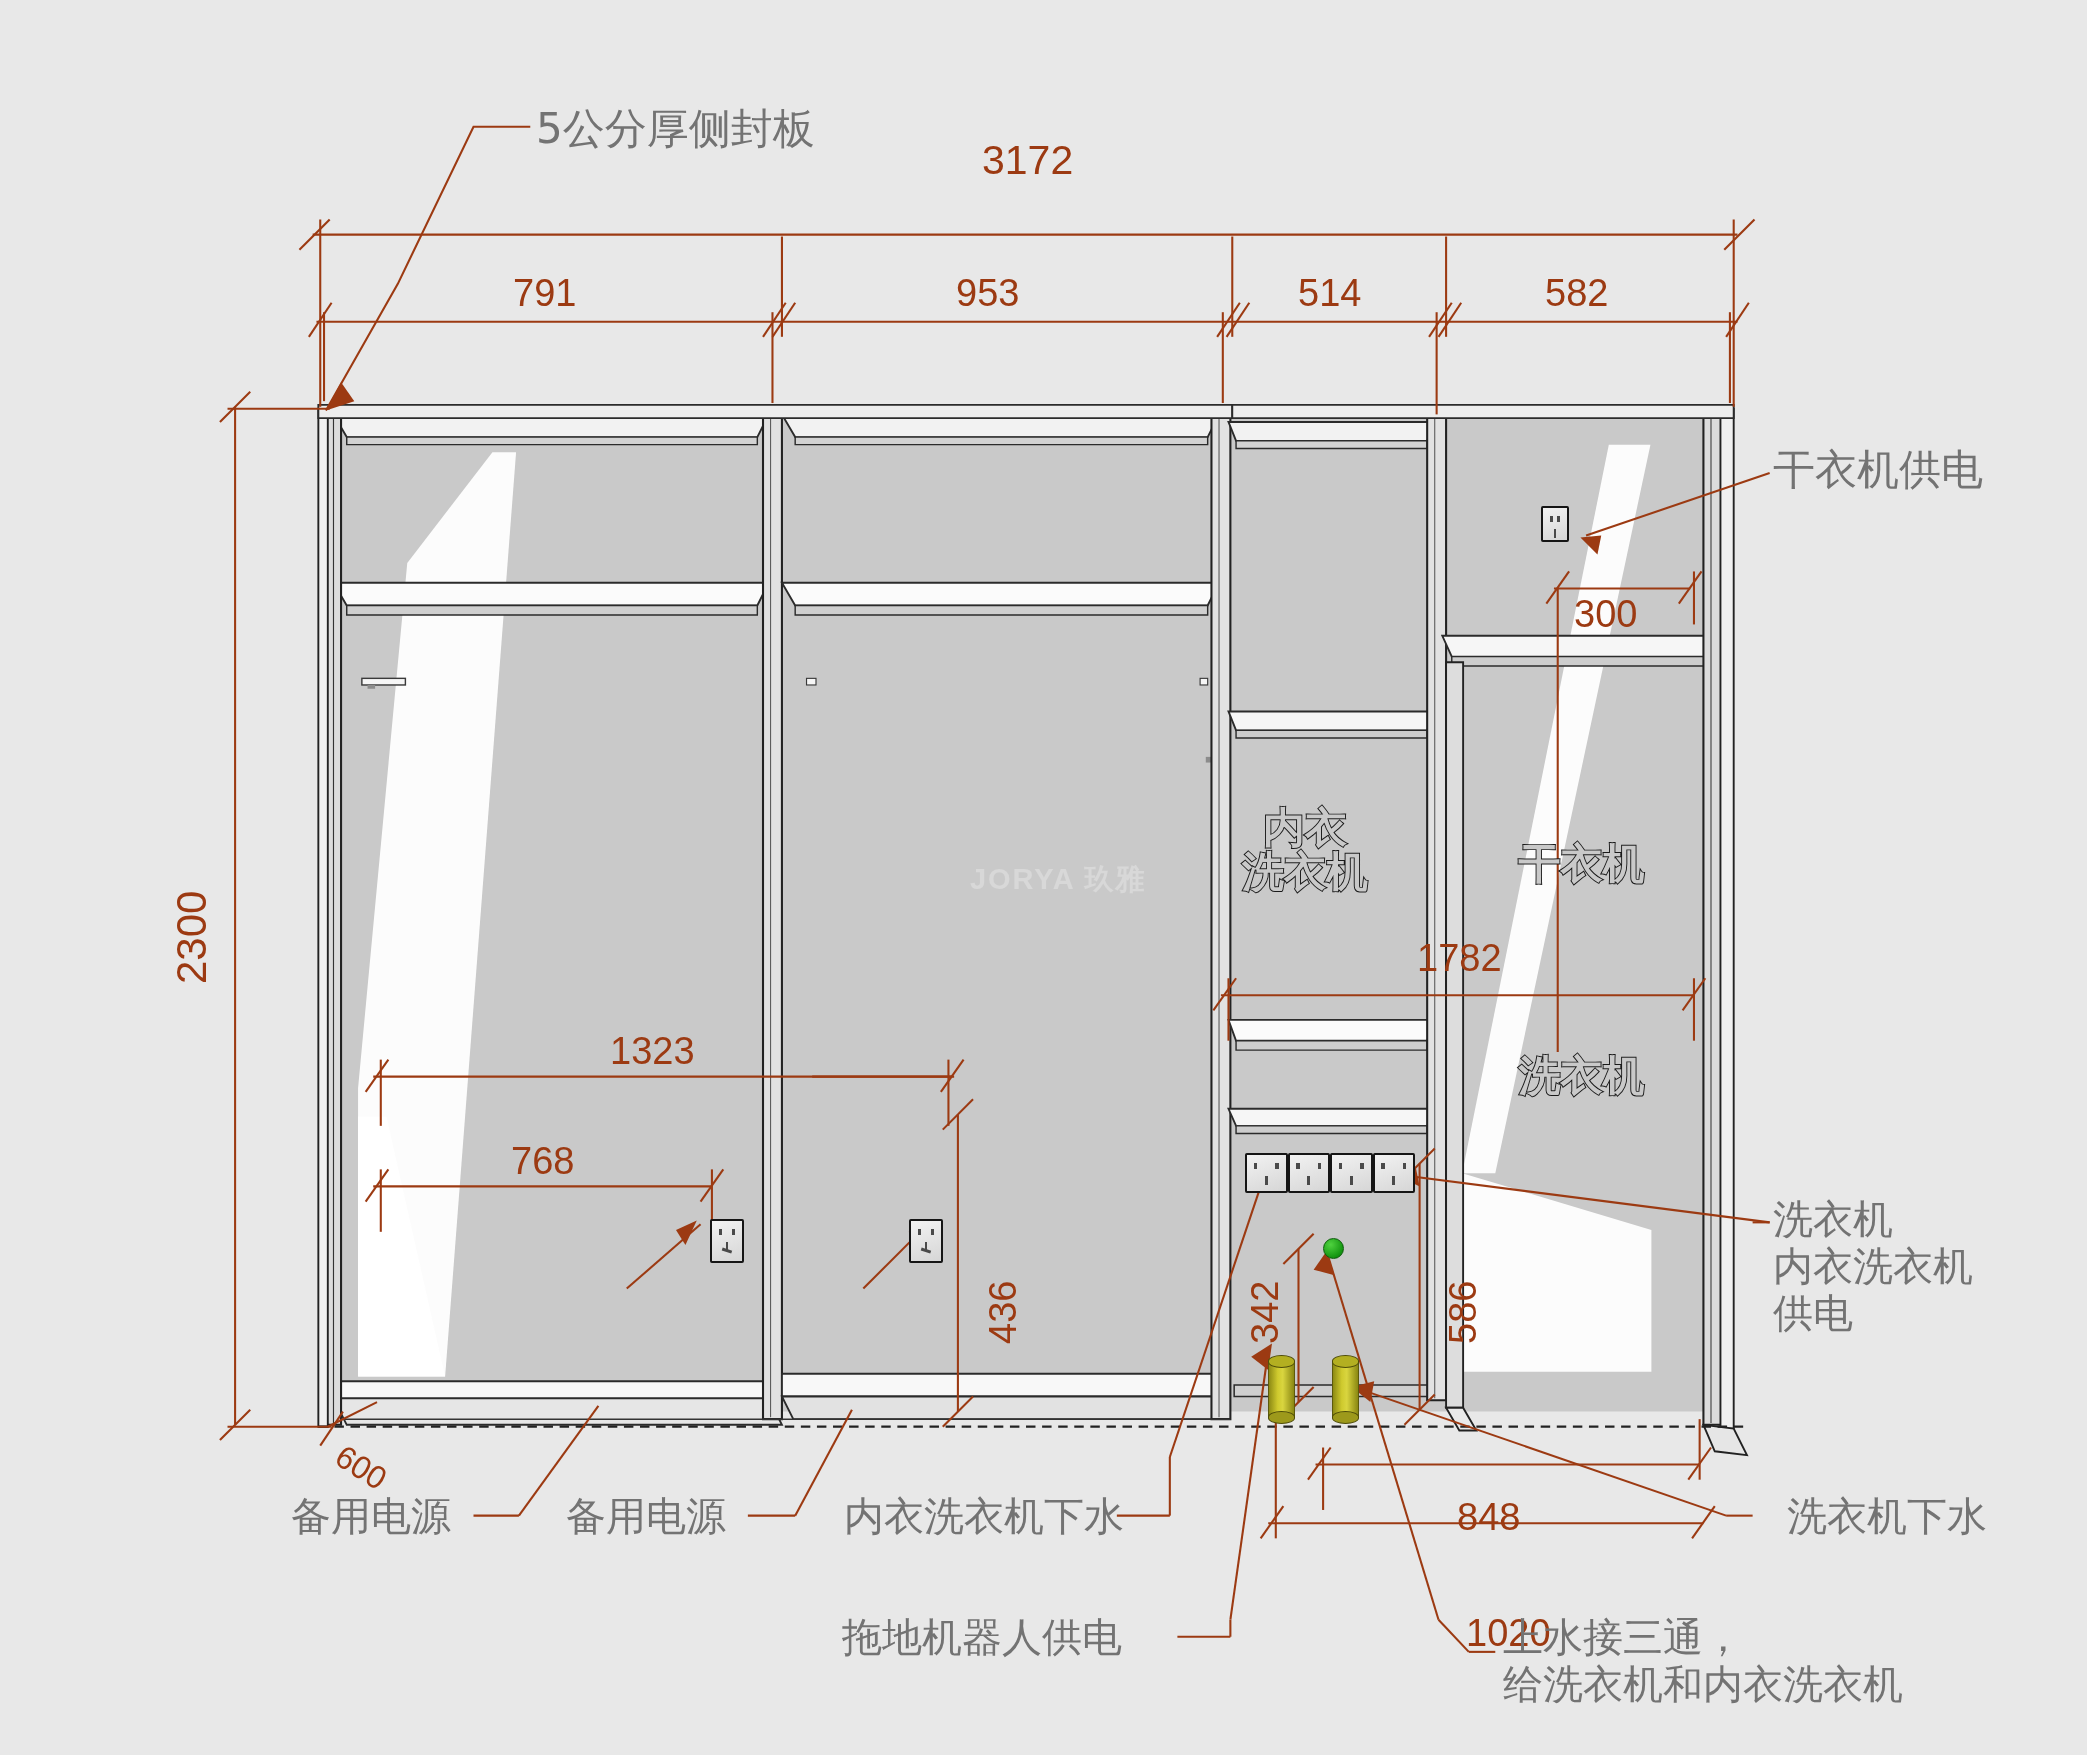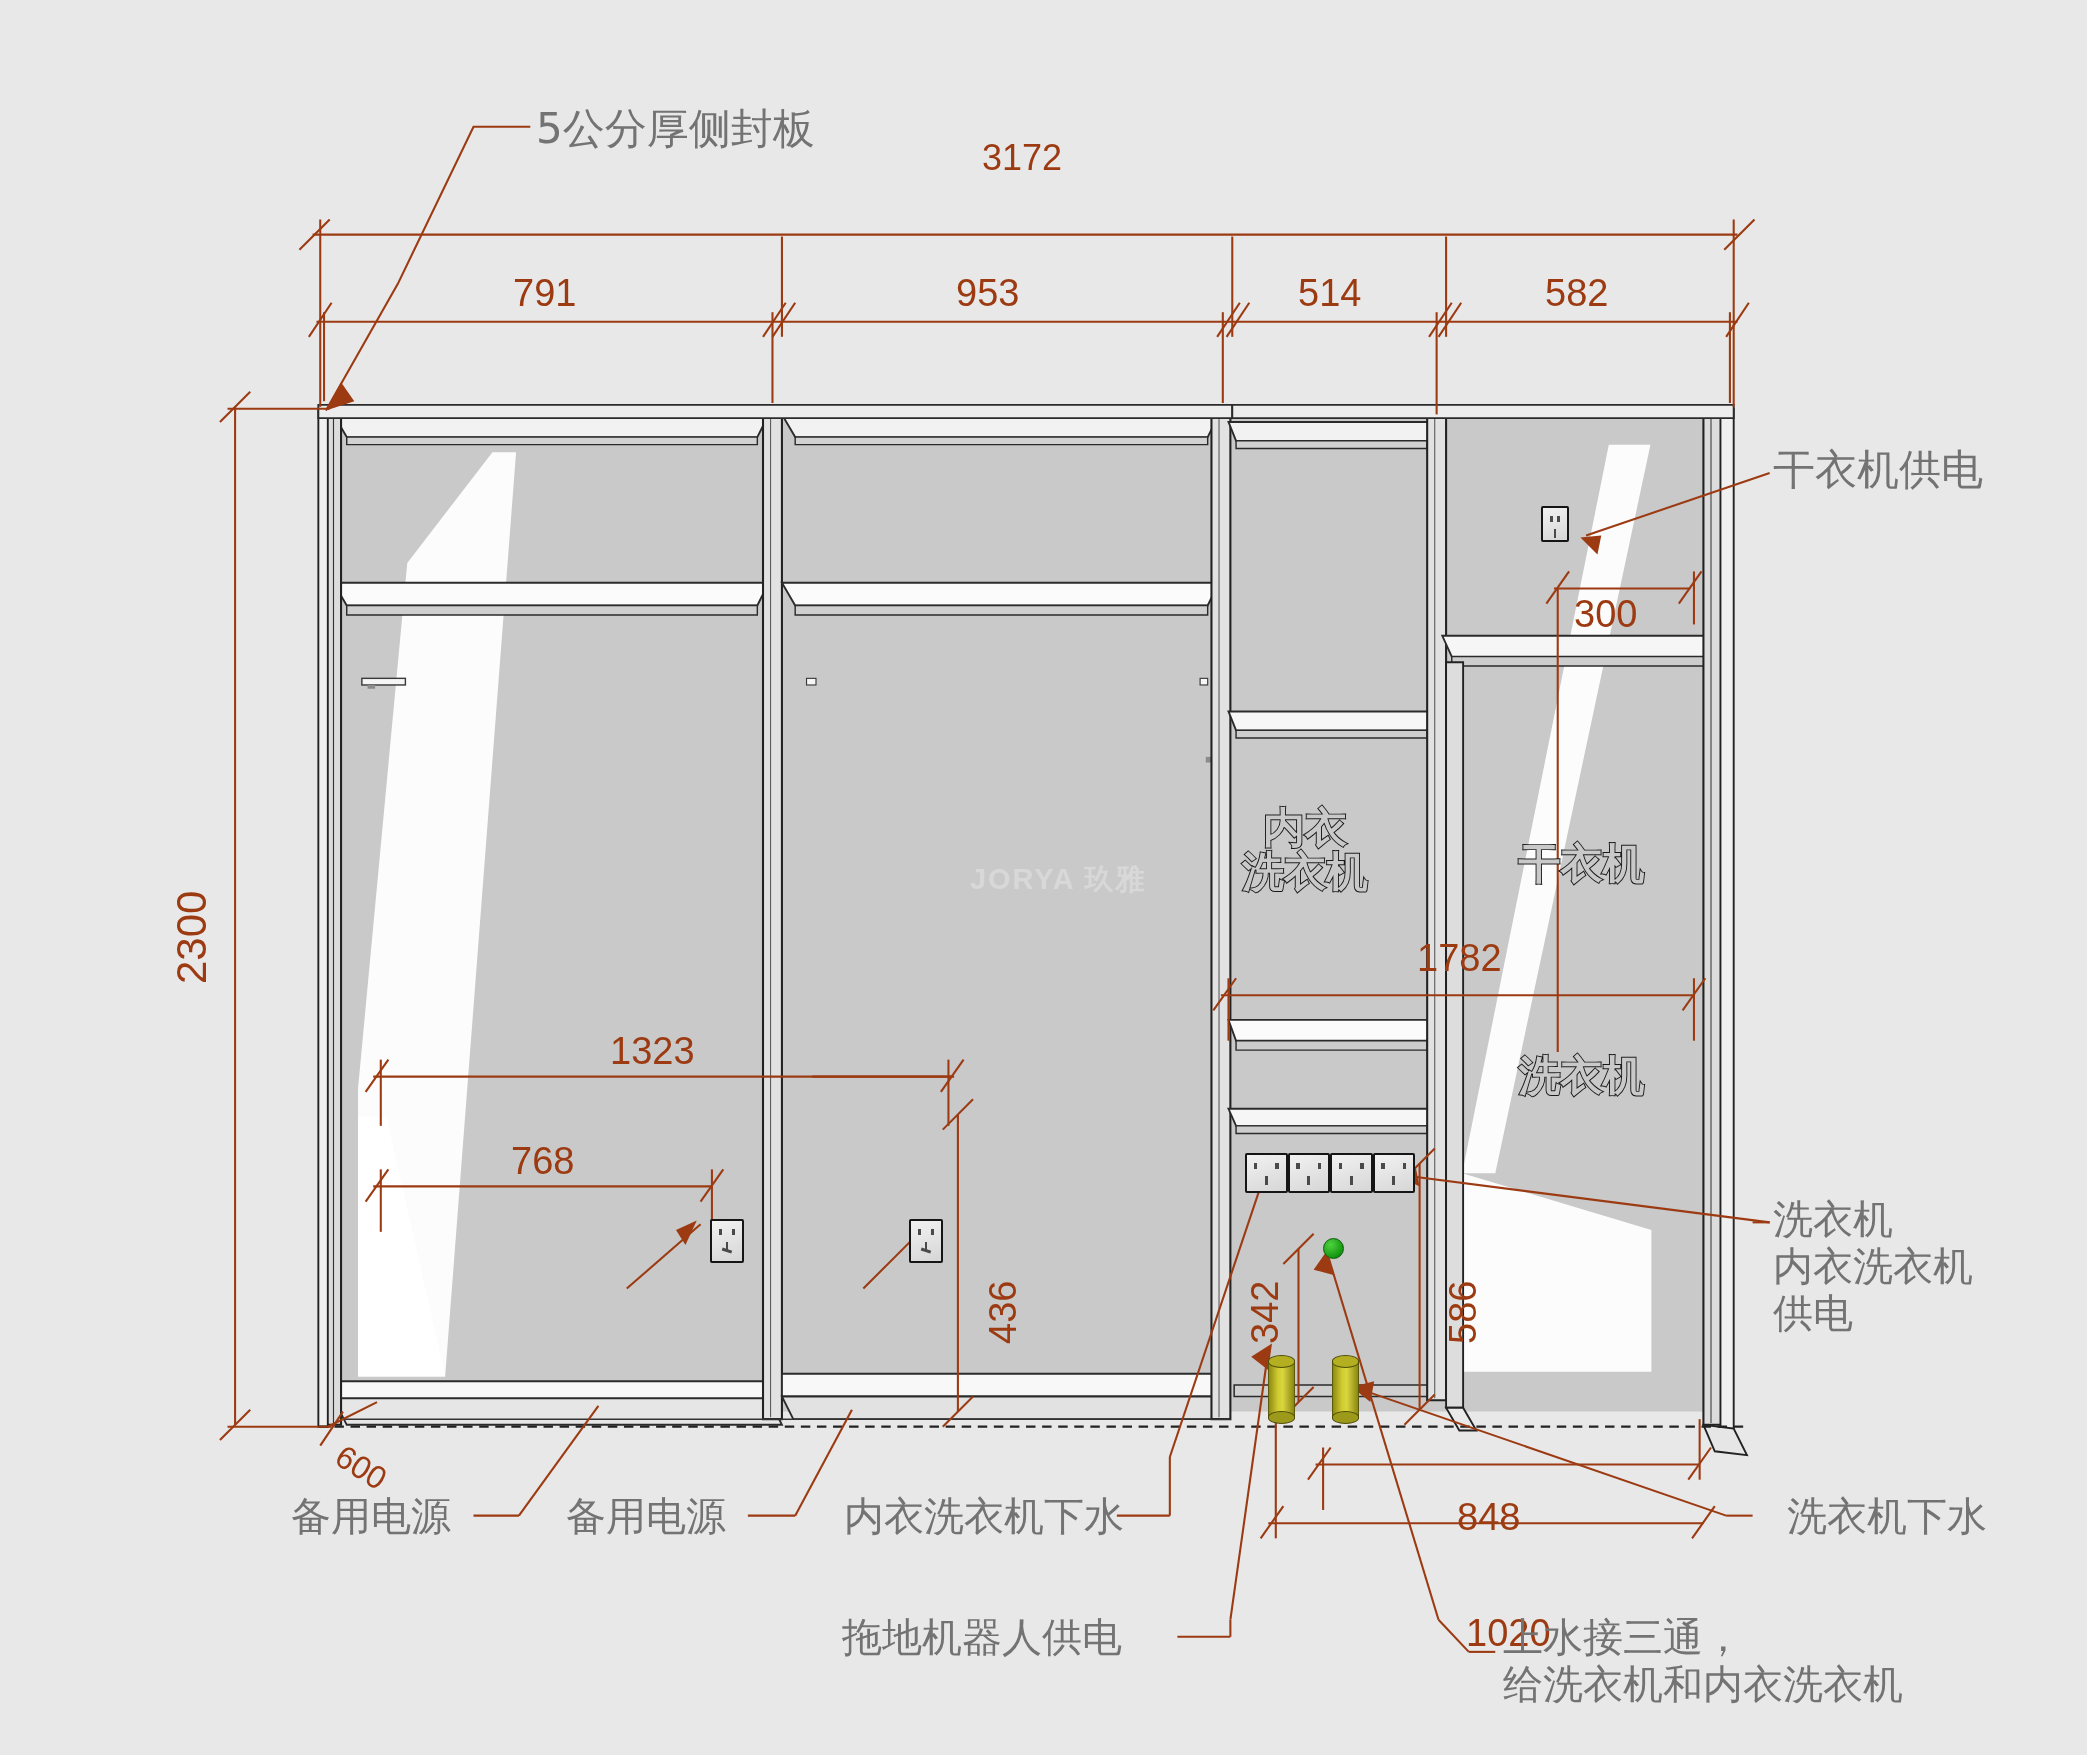--- a/index.html
+++ b/index.html
@@ -366,21 +366,21 @@
 
   <div class="valve" style="left:1323px;top:1238px;"></div>
 
   <div class="watermark" style="left:970px;top:860px;">JORYA 玖雅</div>
 
   <div class="cabtext" style="left:1217px;top:806px;width:176px;">内衣
 洗衣机</div>
   <div class="cabtext" style="left:1463px;top:842px;width:237px;">干衣机</div>
   <div class="cabtext" style="left:1463px;top:1054px;width:237px;">洗衣机</div>
 
-  <div class="dimtext" style="left:982px;top:137px;font-size:36px;">3172</div>
+  <div class="dimtext" style="left:982px;top:137px;font-size:41px;">3172</div>
 
   <div class="dimtext" style="left:513px;top:272px;">791</div>
   <div class="dimtext" style="left:956px;top:272px;">953</div>
   <div class="dimtext" style="left:1298px;top:272px;">514</div>
   <div class="dimtext" style="left:1545px;top:272px;">582</div>
 
   <div class="dimtext rot90" style="left:168px;top:984px;font-size:42px;">2300</div>
 
   <div class="dimtext" style="left:1574px;top:593px;">300</div>
 

